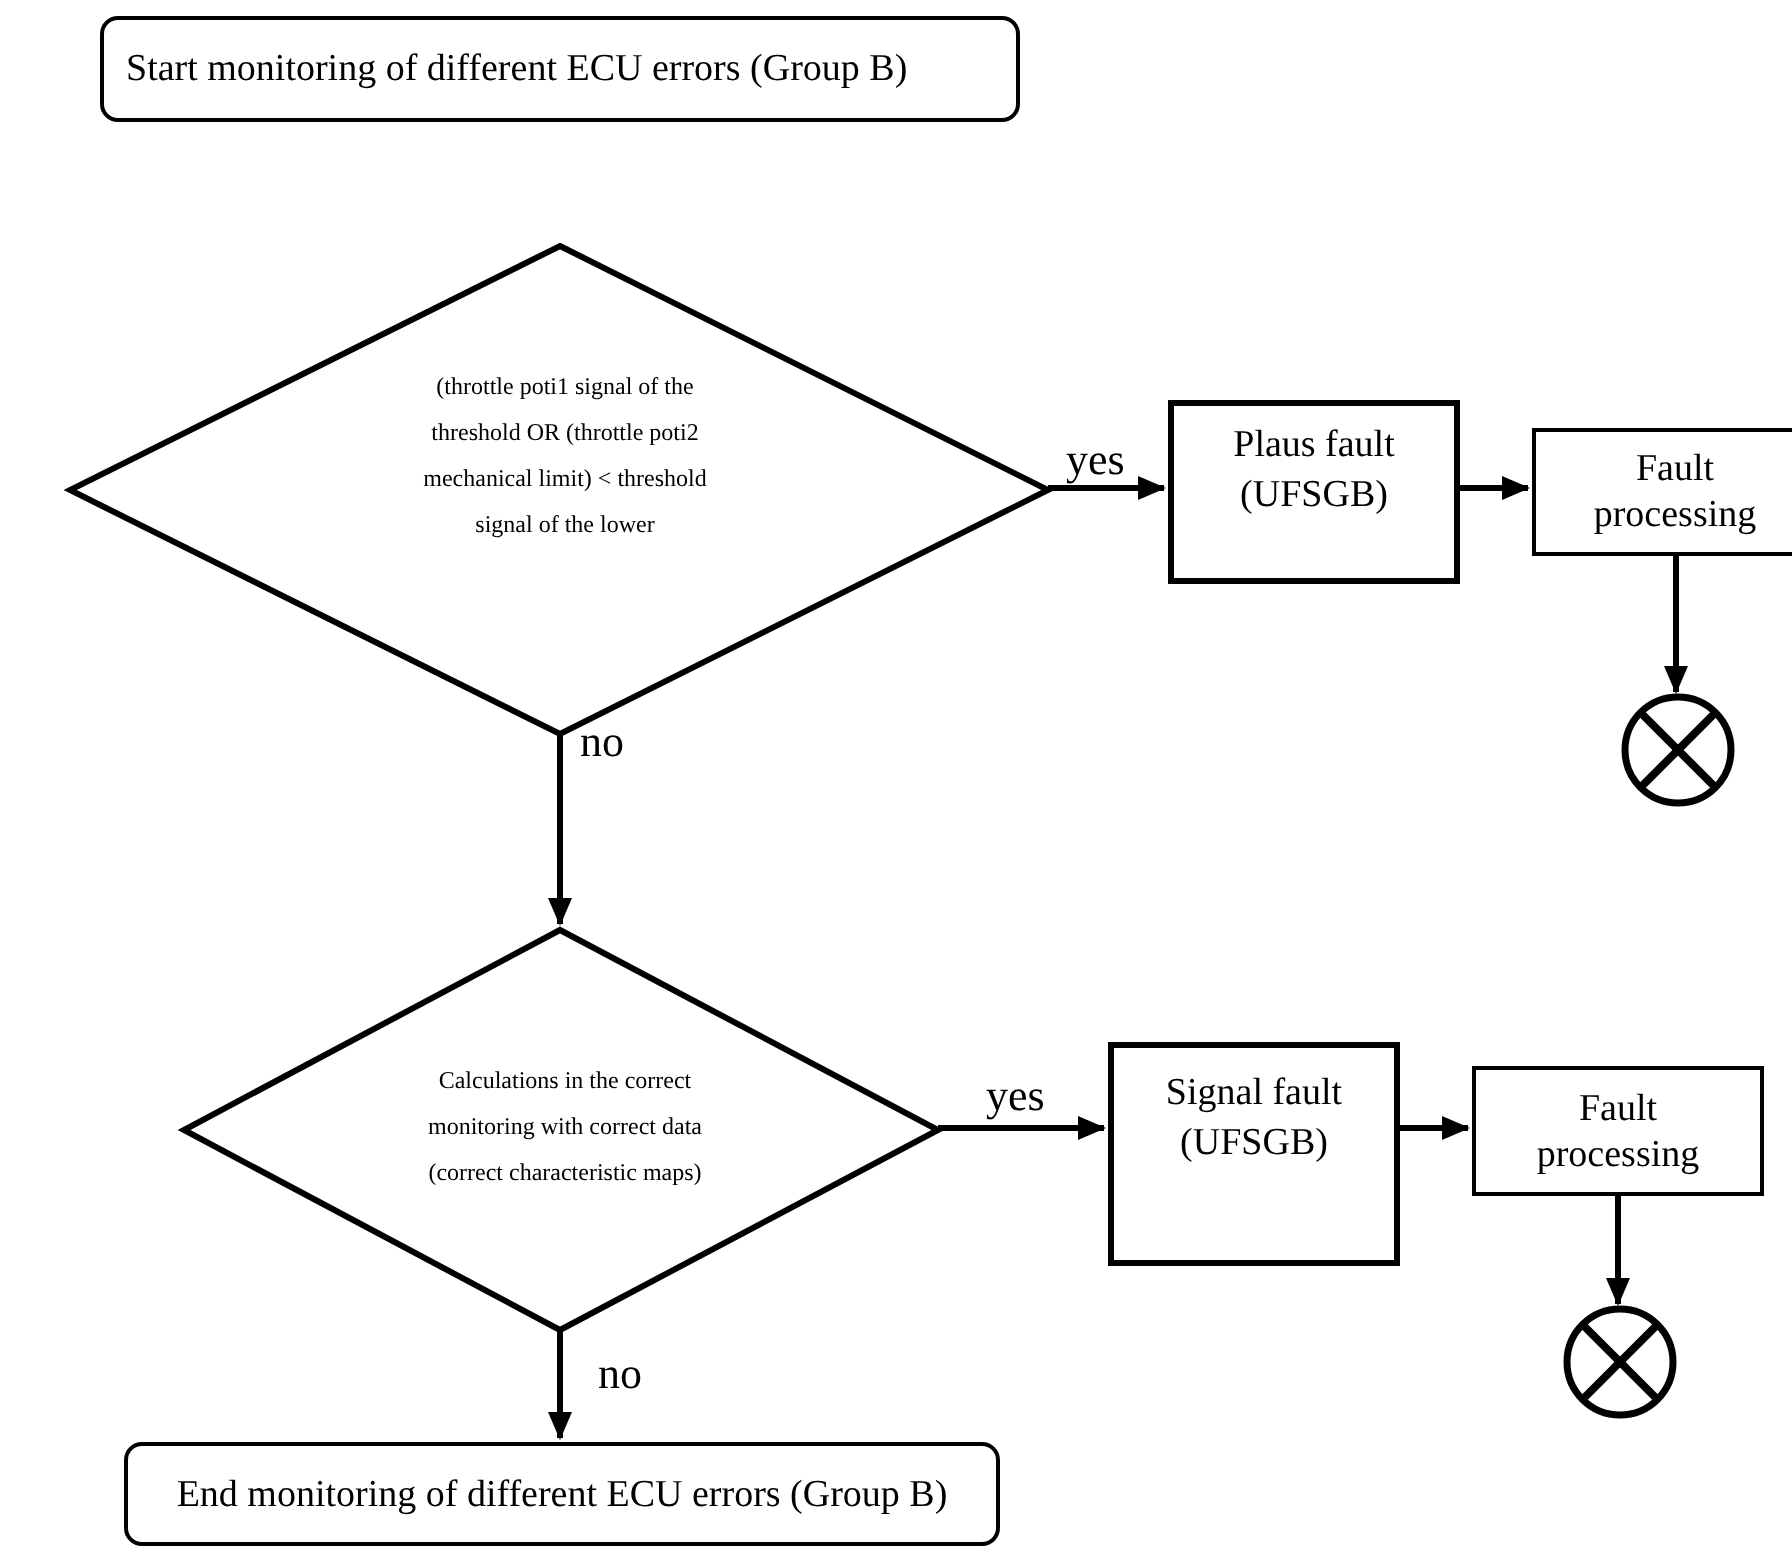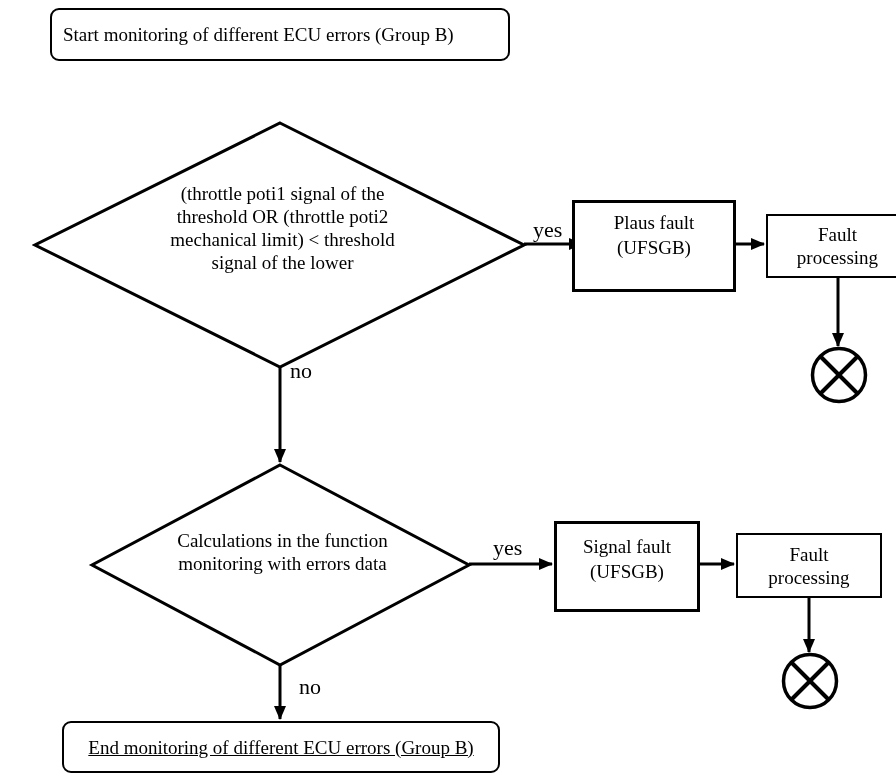--- a/index.html
+++ b/index.html
@@ -40,50 +40,49 @@
   .terminal.start-node {
     left: 18px; top: 8px;
     width: 460px; height: 53px;
     padding-left: 11px;
   }
   .terminal.end-node {
     left: 30px; top: 721px;
     width: 438px; height: 52px;
     justify-content: center;
     padding-left: 0;
-    text-decoration: underline;
   }
   .node.plaus {
-    left: 540px; top: 200px;
-    width: 164px; height: 92px;
+    left: 552px; top: 200px;
+    width: 146px; height: 92px;
     padding-top: 7px;
   }
   .node.fproc1 {
     left: 734px; top: 214px;
     width: 143px; height: 64px;
     border-width: 2px;
     justify-content: center;
     line-height: 23px;
   }
   .node.signal {
     left: 522px; top: 521px;
-    width: 146px; height: 91px;
+    width: 146px; height: 112px;
     padding-top: 10px;
   }
   .node.fproc2 {
     left: 704px; top: 533px;
     width: 146px; height: 65px;
     border-width: 2px;
     justify-content: center;
     line-height: 23px;
   }
   .dtext {
     position: absolute;
     text-align: center;
-    font-size: 19px;
+    font-size: 12px;
     line-height: 23px;
   }
   .dtext.d1 { left: 103px; top: 182px; width: 295px; }
   .dtext.d2 { left: 103px; top: 529px; width: 295px; }
   .elabel {
     position: absolute;
     font-size: 22px;
     line-height: 18px;
   }
   .elabel.yes1 { left: 501px; top: 221px; }
@@ -141,22 +140,23 @@
   <div class="node plaus">
     <div>Plaus fault</div>
     <div>(UFSGB)</div>
   </div>
   <div class="node fproc1">
     <div>Fault</div>
     <div>processing</div>
   </div>
 
   <div class="dtext d2">
-    <div>Calculations in the function</div>
-    <div>monitoring with errors data</div>
+    <div>Calculations in the correct</div>
+    <div>monitoring with correct data</div>
+    <div>(correct characteristic maps)</div>
   </div>
 
   <div class="node signal">
     <div>Signal fault</div>
     <div>(UFSGB)</div>
   </div>
   <div class="node fproc2">
     <div>Fault</div>
     <div>processing</div>
   </div>

